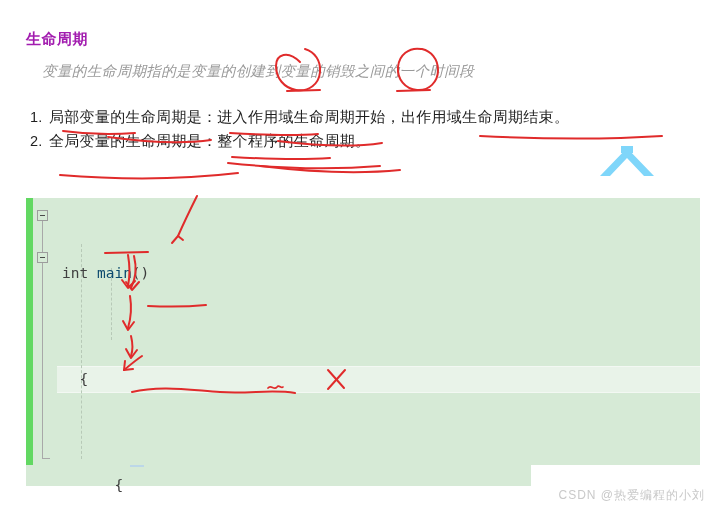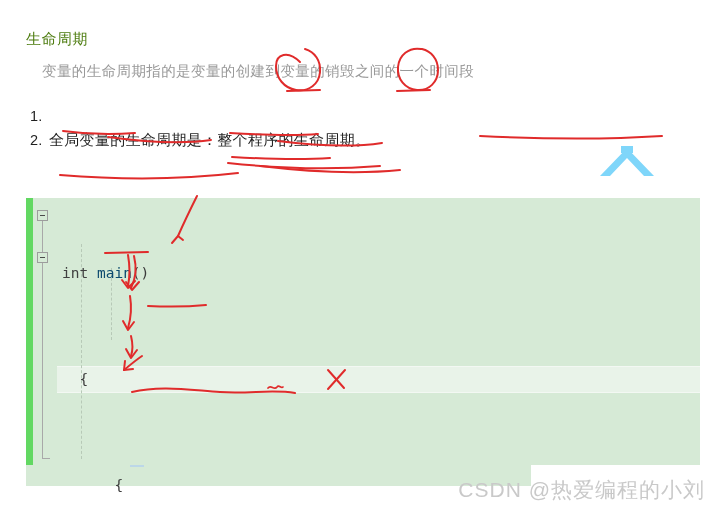--- a/index.html
+++ b/index.html
@@ -15,33 +15,34 @@
     font-family: "Liberation Sans", "DejaVu Sans", sans-serif;
     color: #2b2b2b;
   }
 
   
   .page-title {
     position: absolute;
     left: 26px;
     top: 20px;
     font-size: 15px;
-    font-weight: 400;
+    font-weight: 700;
     letter-spacing: 0.5px;
-    color: #4d7c0f;
+    color: #a21caf;
     white-space: nowrap;
   }
 
   
   .quote-block {
     position: absolute;
     left: 20px;
     top: 58px;
     display: flex;
     align-items: flex-end;
+    font-style: italic;
   }
   .quote-bar {
     width: 5px;
     background: #dfe2e6;
     border-radius: 1px;
     margin-right: 17px;
   }
   .quote-text {
     font-size: 14.5px;
     line-height: 26px;
@@ -192,39 +193,40 @@
     top: 146px;
     width: 62px;
     height: 34px;
   }
 
   
   .watermark {
     position: absolute;
     right: 16px;
     bottom: 14px;
-    font-size: 21px;
+    font-size: 12px;
     color: #c9c9c9;
     letter-spacing: 1px;
     white-space: nowrap;
   }
 </style>
 </head>
 <body>
 
 <h1 class="page-title">生命周期</h1>
 
 <div class="quote-block">
   <div class="quote-bar"></div>
   <div class="quote-text">变量的生命周期指的是变量的创建到变量的销毁之间的一个时间段</div>
 </div>
 
 <ol class="point-list" style="list-style:none;margin:0;padding:0;">
   <li class="point-row">
     <span class="point-num">1.</span>
+    <span>局部变量的生命周期是：进入作用域生命周期开始，出作用域生命周期结束。</span>
   </li>
   <li class="point-row">
     <span class="point-num">2.</span>
     <span>全局变量的生命周期是：整个程序的生命周期。</span>
   </li>
 </ol>
 
 <div class="code-card"></div>
 <div class="code-card-wide">
 

